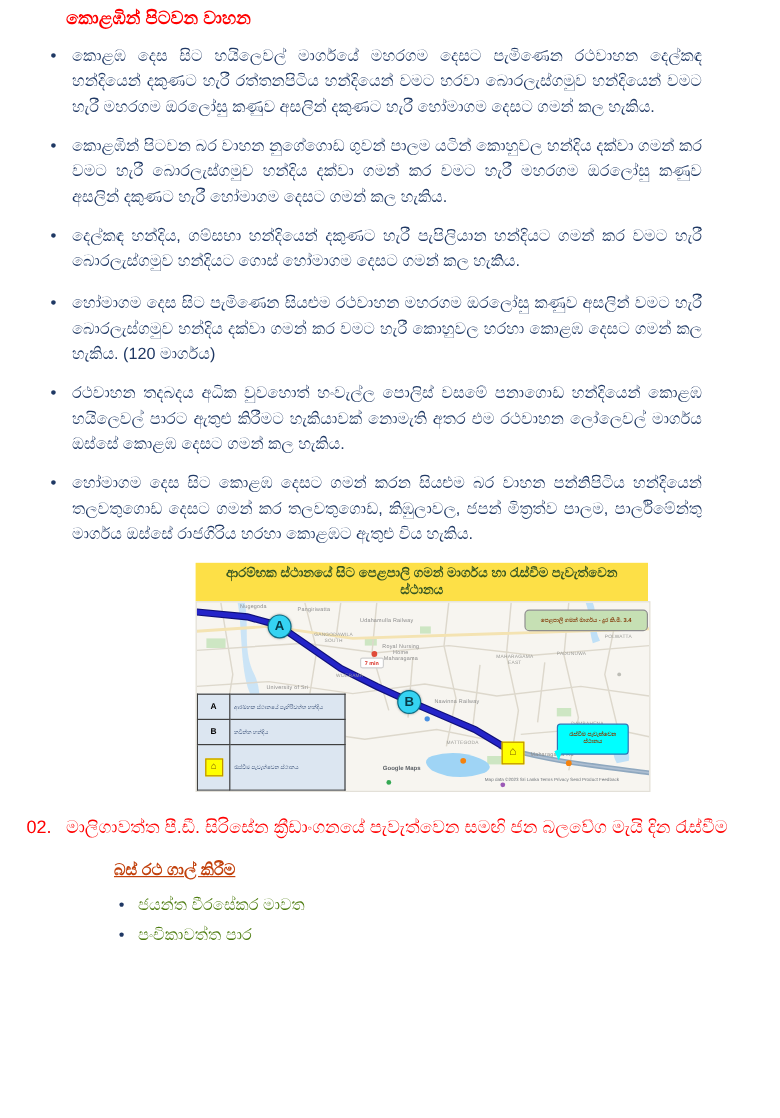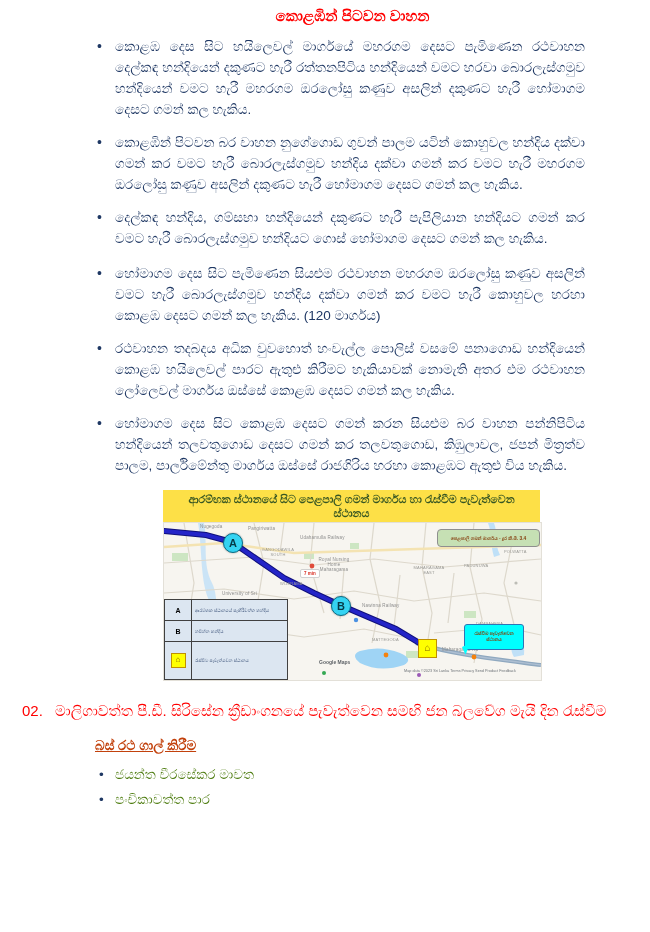--- a/index.html
+++ b/index.html
@@ -6,25 +6,25 @@
   body{
     width:650px;height:932px;background:#ffffff;
     font-family:"Liberation Sans","DejaVu Sans",sans-serif;
     color:#1f3864;overflow:hidden;position:relative;
   }
   .page{position:absolute;inset:0;padding:6px 0 0 0;}
 
   
   .red-heading{
     color:#ff0000;font-weight:bold;font-size:15px;
-    margin:0 0 0 55px;line-height:20px;text-align:center;
+    margin:0 0 0 55px;line-height:20px;
   }
   
   ul.traffic{
-    list-style:none;margin:10px 0 14px 0;padding:0 65px 0 115px;
+    list-style:none;margin:10px 0 14px 0;padding:0 65px 0 60px;
   }
   ul.traffic li{
     position:relative;font-size:13.5px;line-height:21px;
     text-align:justify;margin-bottom:12px;color:#1f3864;
   }
   ul.traffic li::before{
     content:"\2022";position:absolute;left:-18px;top:0;
     color:#1f3864;font-size:14px;
   }
 

